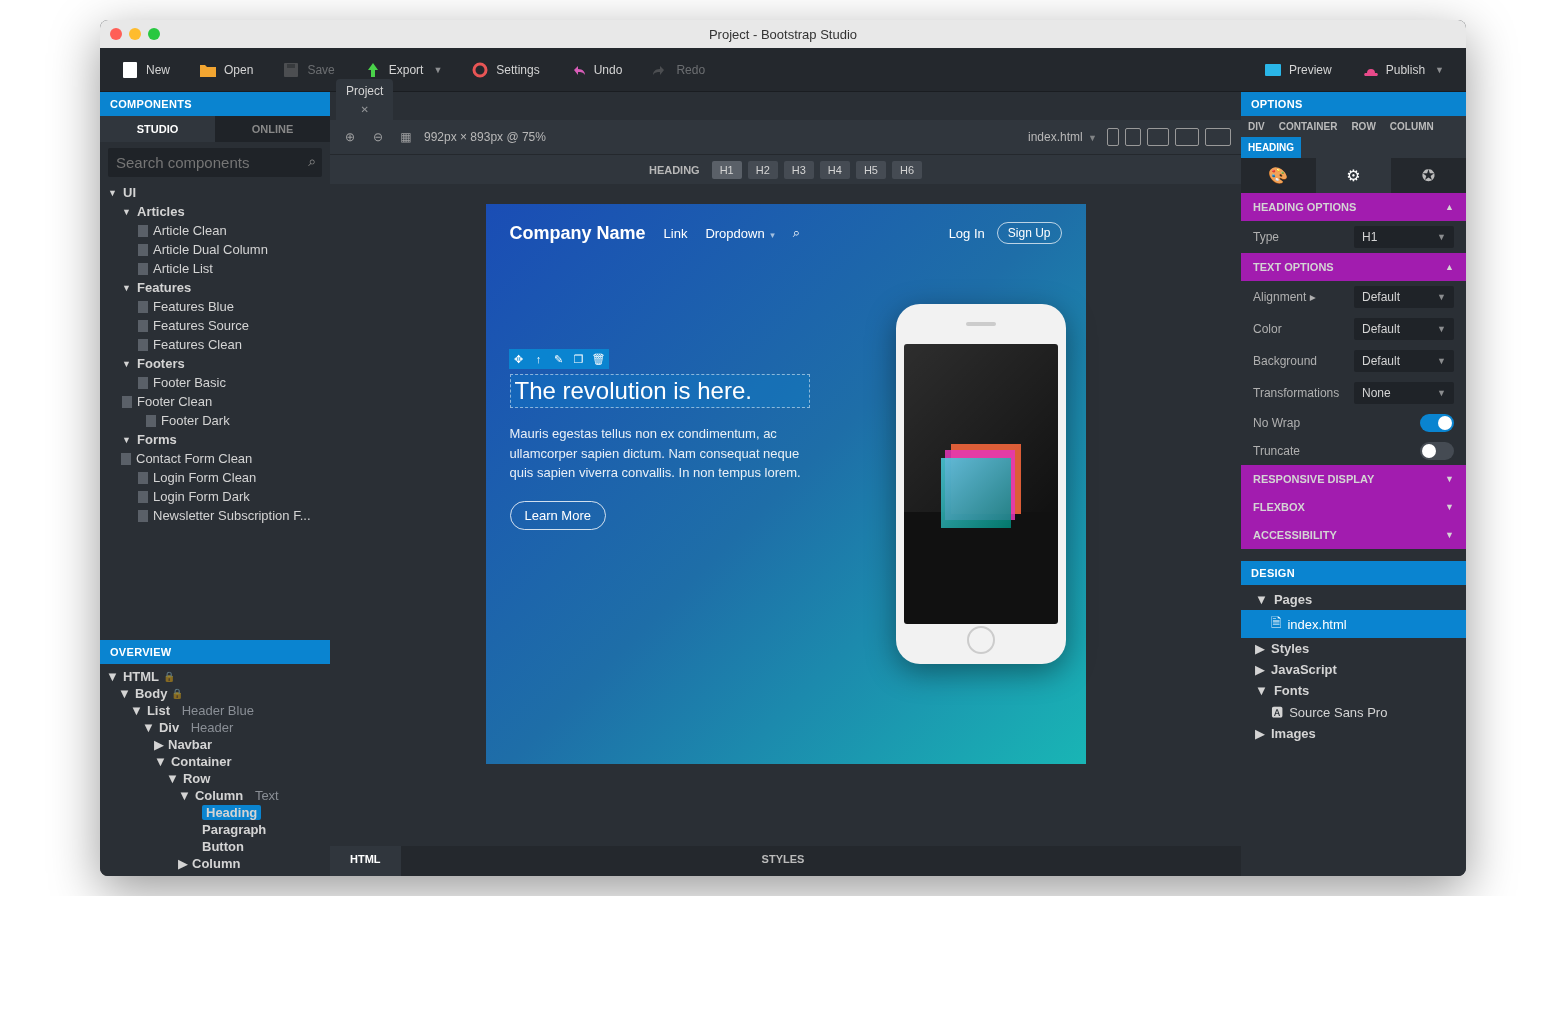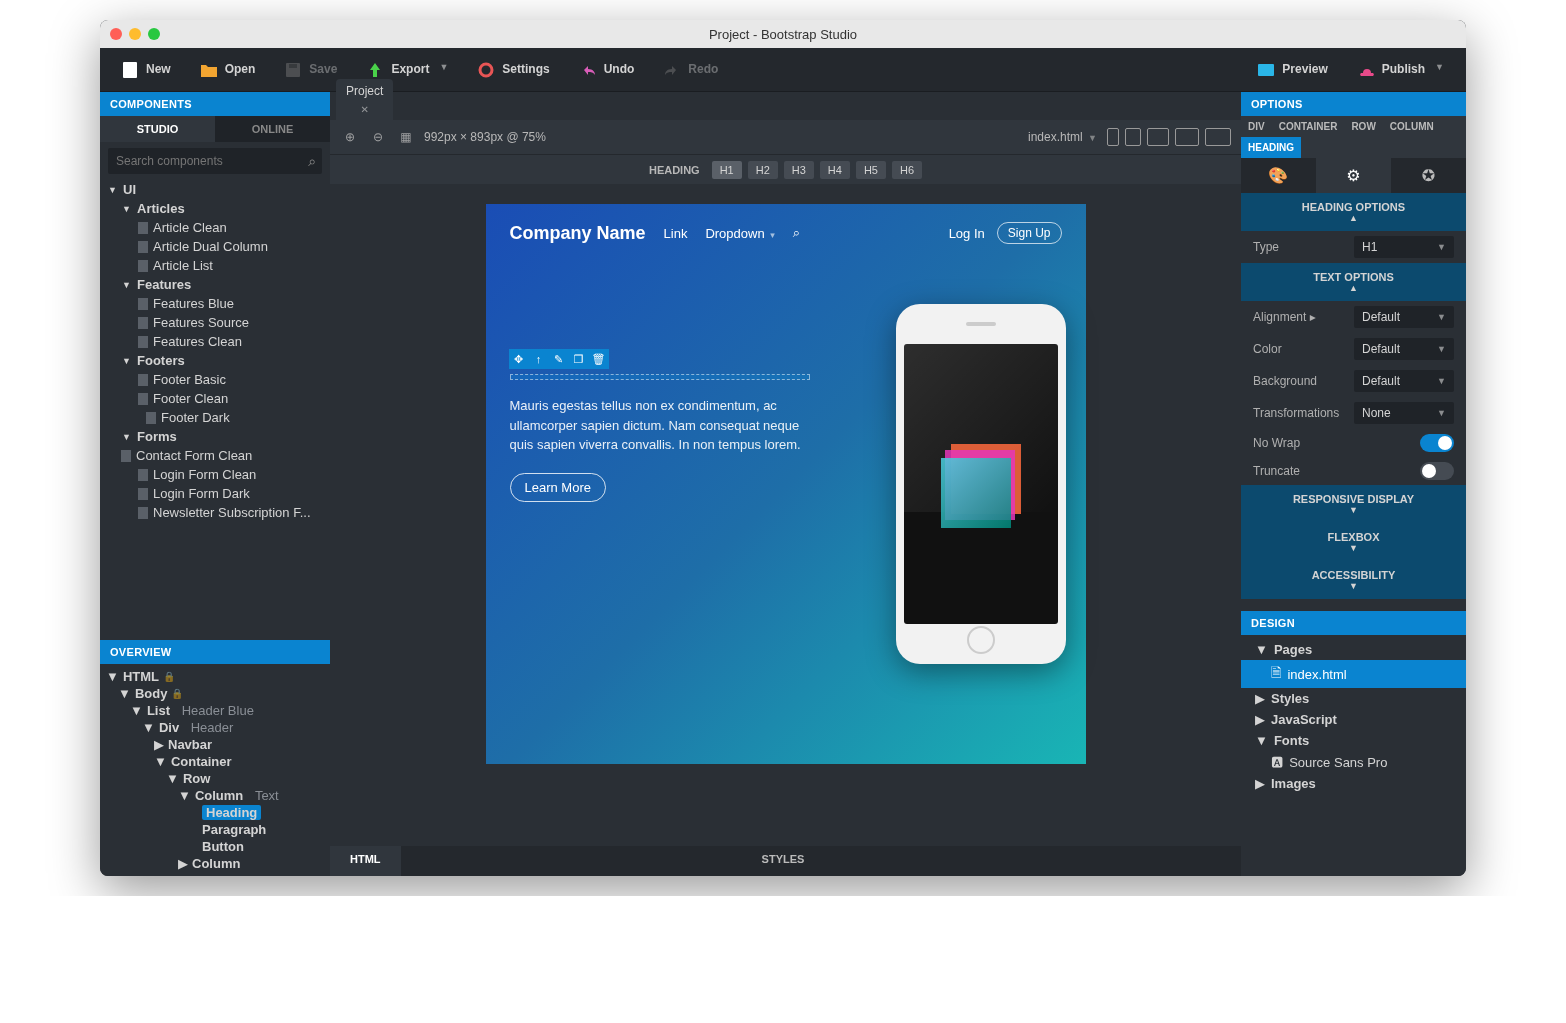--- a/index.html
+++ b/index.html
@@ -4,33 +4,33 @@
 <style>
 * { margin: 0; padding: 0; box-sizing: border-box; font-family: -apple-system, "Helvetica Neue", Arial, sans-serif; }
 body { background: #fff; }
 .window { width: 1366px; height: 856px; margin: 20px auto; background: #2a2f35; border-radius: 8px; box-shadow: 0 15px 50px rgba(0,0,0,0.4); overflow: hidden; display: flex; flex-direction: column; }
 .titlebar { height: 28px; background: #e8e8e8; display: flex; align-items: center; padding: 0 10px; position: relative; }
 .traffic { display: flex; gap: 7px; }
 .dot { width: 12px; height: 12px; border-radius: 50%; }
 .dot.r { background: #ff5f57; } .dot.y { background: #febc2e; } .dot.g { background: #28c840; }
 .titlebar-title { position: absolute; left: 0; right: 0; text-align: center; font-size: 13px; color: #333; pointer-events: none; }
 .toolbar { height: 44px; background: #24282d; display: flex; align-items: center; padding: 0 10px; gap: 6px; border-bottom: 1px solid #1a1d21; }
-.tbtn { display: flex; gap: 8px; padding: 6px 12px; color: #d4d4d4; font-size: 12px; font-weight: 700; border-radius: 3px; cursor: pointer; }
+.tbtn { display: flex; align-items: center; gap: 8px; padding: 6px 12px; color: #d4d4d4; font-size: 12px; font-weight: 400; border-radius: 3px; cursor: pointer; }
 .tbtn.disabled { opacity: 0.4; }
 .ticon { width: 16px; height: 16px; display: inline-flex; align-items: center; justify-content: center; }
 .spacer { flex: 1; }
 .caret { font-size: 9px; margin-left: 2px; opacity: 0.6; }
 .body { flex: 1; display: flex; min-height: 0; }
 .left { width: 230px; background: #2a2f35; display: flex; flex-direction: column; min-height: 0; }
 .panel-hdr { background: #0a84d0; color: #fff; font-size: 11px; font-weight: bold; padding: 6px 10px; letter-spacing: 0.3px; }
 .tabs-row { display: flex; background: #1f2328; }
 .tab { flex: 1; text-align: center; padding: 7px 0; font-size: 11px; font-weight: bold; color: #888; cursor: pointer; }
 .tab.active { background: #30363d; color: #fff; }
 .search-row { padding: 6px 8px; background: #2a2f35; position: relative; }
-.search-row input { width: 100%; background: #1f2328; border: none; padding: 6px 28px 6px 8px; color: #d946ef; font-size: 12px; border-radius: 2px; }
+.search-row input { width: 100%; background: #1f2328; border: none; padding: 6px 28px 6px 8px; color: #d946ef; font-size: 15px; border-radius: 2px; }
 .search-row .sicn { position: absolute; right: 14px; top: 11px; color: #888; font-size: 14px; }
 .tree { flex: 1; overflow-y: auto; font-size: 13px; color: #d4d4d4; }
 .tree-item { padding: 2px 8px; display: flex; align-items: center; gap: 5px; cursor: pointer; white-space: nowrap; overflow: hidden; text-overflow: ellipsis; }
 .tree-item.bold { font-weight: 600; }
 .tree-item .arr { font-size: 9px; width: 10px; display: inline-block; }
 .file-icn { width: 10px; height: 12px; background: #5a6068; margin-left: 2px; }
 .muted { color: #8a8f96; }
 .overview-tree { font-size: 13px; color: #d4d4d4; overflow-y: auto; }
 .ov-item { padding: 1px 0; display: flex; align-items: center; gap: 4px; cursor: pointer; }
 .ov-item.sel span.lbl { background: #0a84d0; padding: 0 4px; font-weight: 600; border-radius: 2px; }
@@ -71,21 +71,21 @@
 .bottom-tabs { height: 30px; background: #24282d; display: flex; }
 .btab { padding: 7px 20px; font-size: 11px; font-weight: bold; color: #bbb; cursor: pointer; }
 .btab.active { background: #30363d; color: #fff; }
 .right-panel { width: 225px; background: #2a2f35; display: flex; flex-direction: column; overflow-y: auto; }
 .crumbs { display: flex; background: #30363d; flex-wrap: wrap; }
 .crumb { padding: 5px 7px; font-size: 10px; font-weight: bold; color: #bbb; cursor: pointer; }
 .crumb.active { background: #0a84d0; color: #fff; }
 .r-icons { display: flex; background: #24282d; }
 .ri { flex: 1; text-align: center; padding: 8px 0; cursor: pointer; color: #bbb; }
 .ri.active { background: #30363d; color: #fff; }
-.sect-hdr { padding: 8px 12px; font-size: 11px; font-weight: bold; color: #d4d4d4; display: flex; justify-content: space-between; align-items: center; cursor: pointer; background: #0c4a6e; flex-direction: column; }
+.sect-hdr { padding: 8px 12px; font-size: 11px; font-weight: bold; color: #d4d4d4; display: flex; justify-content: space-between; align-items: center; cursor: pointer; background: #a21caf; }
 .sect-hdr .chev { font-size: 9px; }
 .prop-row { display: flex; align-items: center; padding: 5px 12px; font-size: 12px; color: #b0b0b0; }
 .prop-row .plabel { flex: 1; }
 .prop-row select, .prop-row .sel-fake { background: #1f2328; border: none; color: #d4d4d4; padding: 4px 8px; width: 100px; font-size: 12px; border-radius: 2px; display: flex; justify-content: space-between; align-items: center; }
 .toggle { width: 34px; height: 18px; background: #454b53; border-radius: 9px; position: relative; cursor: pointer; }
 .toggle::after { content: ''; position: absolute; width: 14px; height: 14px; background: #fff; border-radius: 50%; top: 2px; right: 2px; }
 .toggle.on { background: #0a84d0; }
 .toggle.on::after { right: 2px; }
 .toggle.off::after { left: 2px; right: auto; }
 .design-tree { font-size: 13px; color: #d4d4d4; padding: 4px 0; }
@@ -237,21 +237,21 @@
             <span>Features Clean</span>
           </div>
         <div class="tree-item bold" style="padding-left:22px">
             <span class="arr">▼</span>
             <span>Footers</span>
           </div>
         <div class="tree-item" style="padding-left:36px">
             <span class="file-icn"></span>
             <span>Footer Basic</span>
           </div>
-        <div class="tree-item" style="padding-left:36px">
+        <div class="tree-item" style="padding-left:20px">
             <span class="file-icn"></span>
             <span>Footer Clean</span>
           </div>
         <div class="tree-item" style="padding-left:44px">
             <span class="file-icn"></span>
             <span>Footer Dark</span>
           </div>
         <div class="tree-item bold" style="padding-left:22px">
             <span class="arr">▼</span>
             <span>Forms</span>
@@ -362,20 +362,21 @@
           </div>
           <div class="pv-hero">
             <h1>
               <span class="sel-toolbar">
                 <span>✥</span>
                 <span>↑</span>
                 <span>✎</span>
                 <span>❐</span>
                 <span>🗑</span>
               </span>
+              <span>The revolution is here.</span>
             </h1>
             <p>Mauris egestas tellus non ex condimentum, ac ullamcorper sapien dictum. Nam consequat neque quis sapien viverra convallis. In non tempus lorem.</p>
             <span class="learn">Learn More</span>
           </div>
           <div class="phone">
             <div class="phone-speaker"></div>
             <div class="phone-screen">
               <div class="sq-stack">
                 <div class="sq sq1"></div>
                   <div class="sq sq2"></div>

